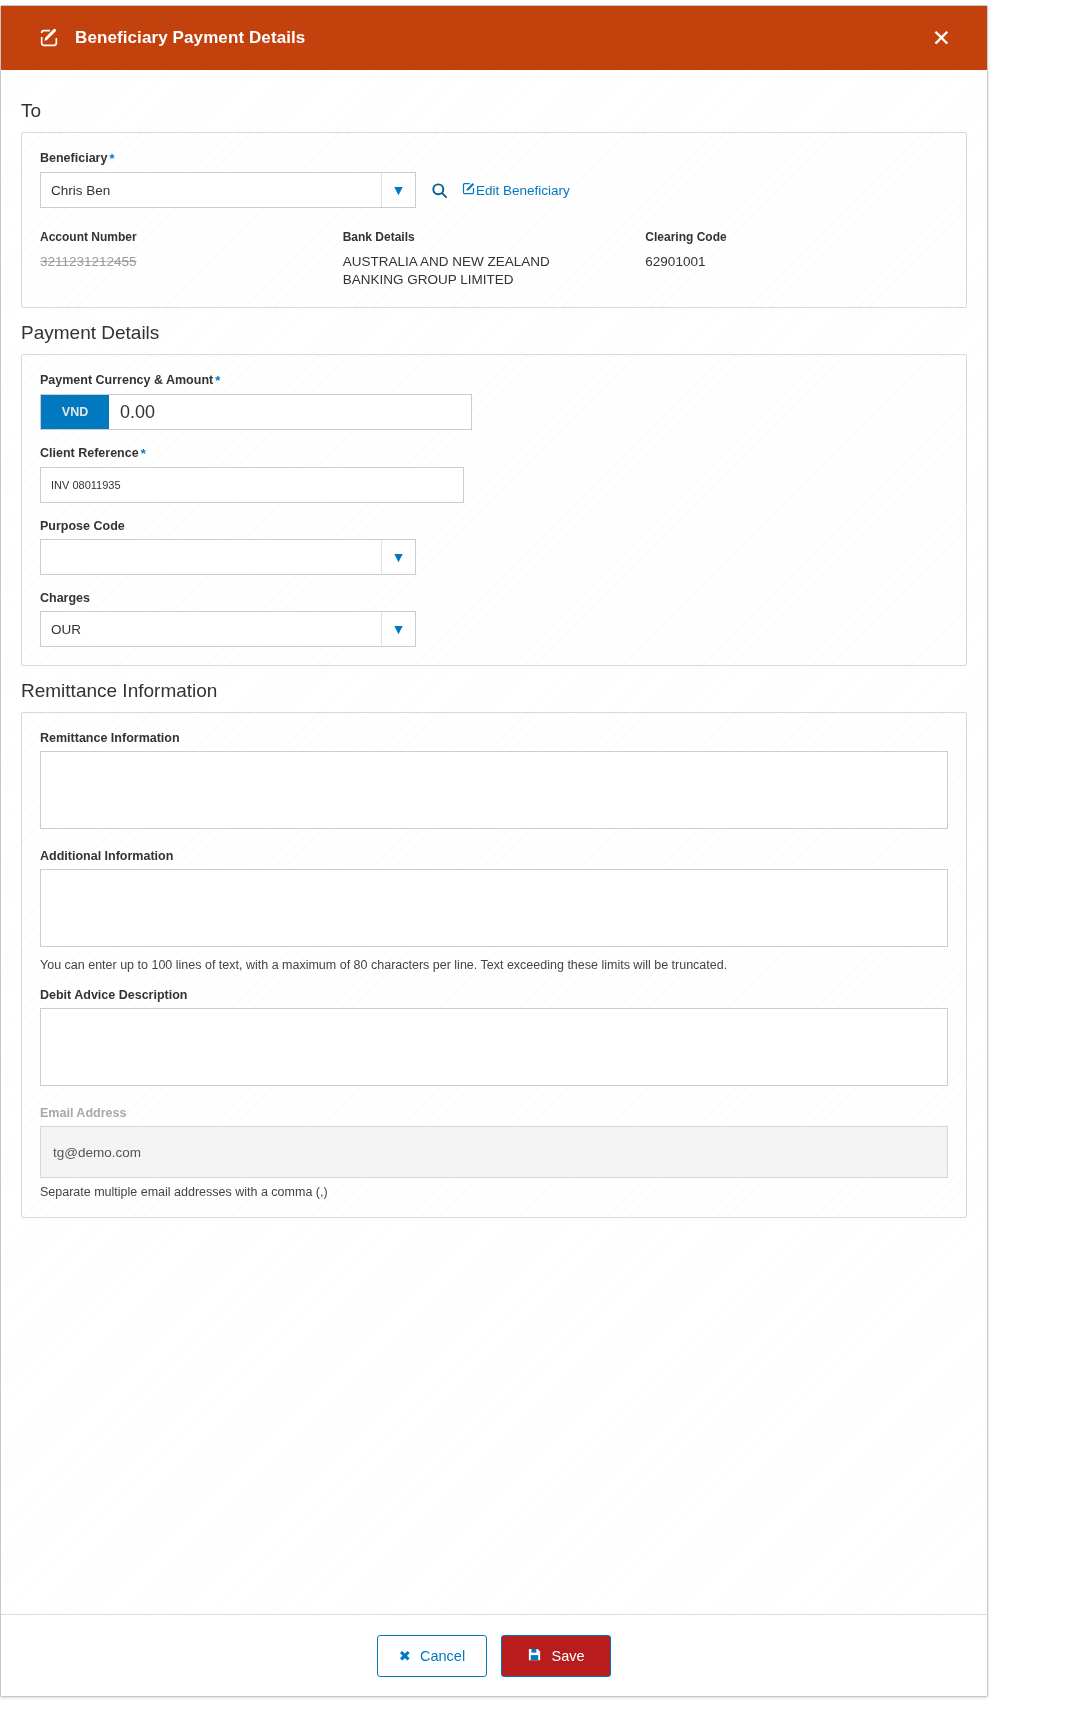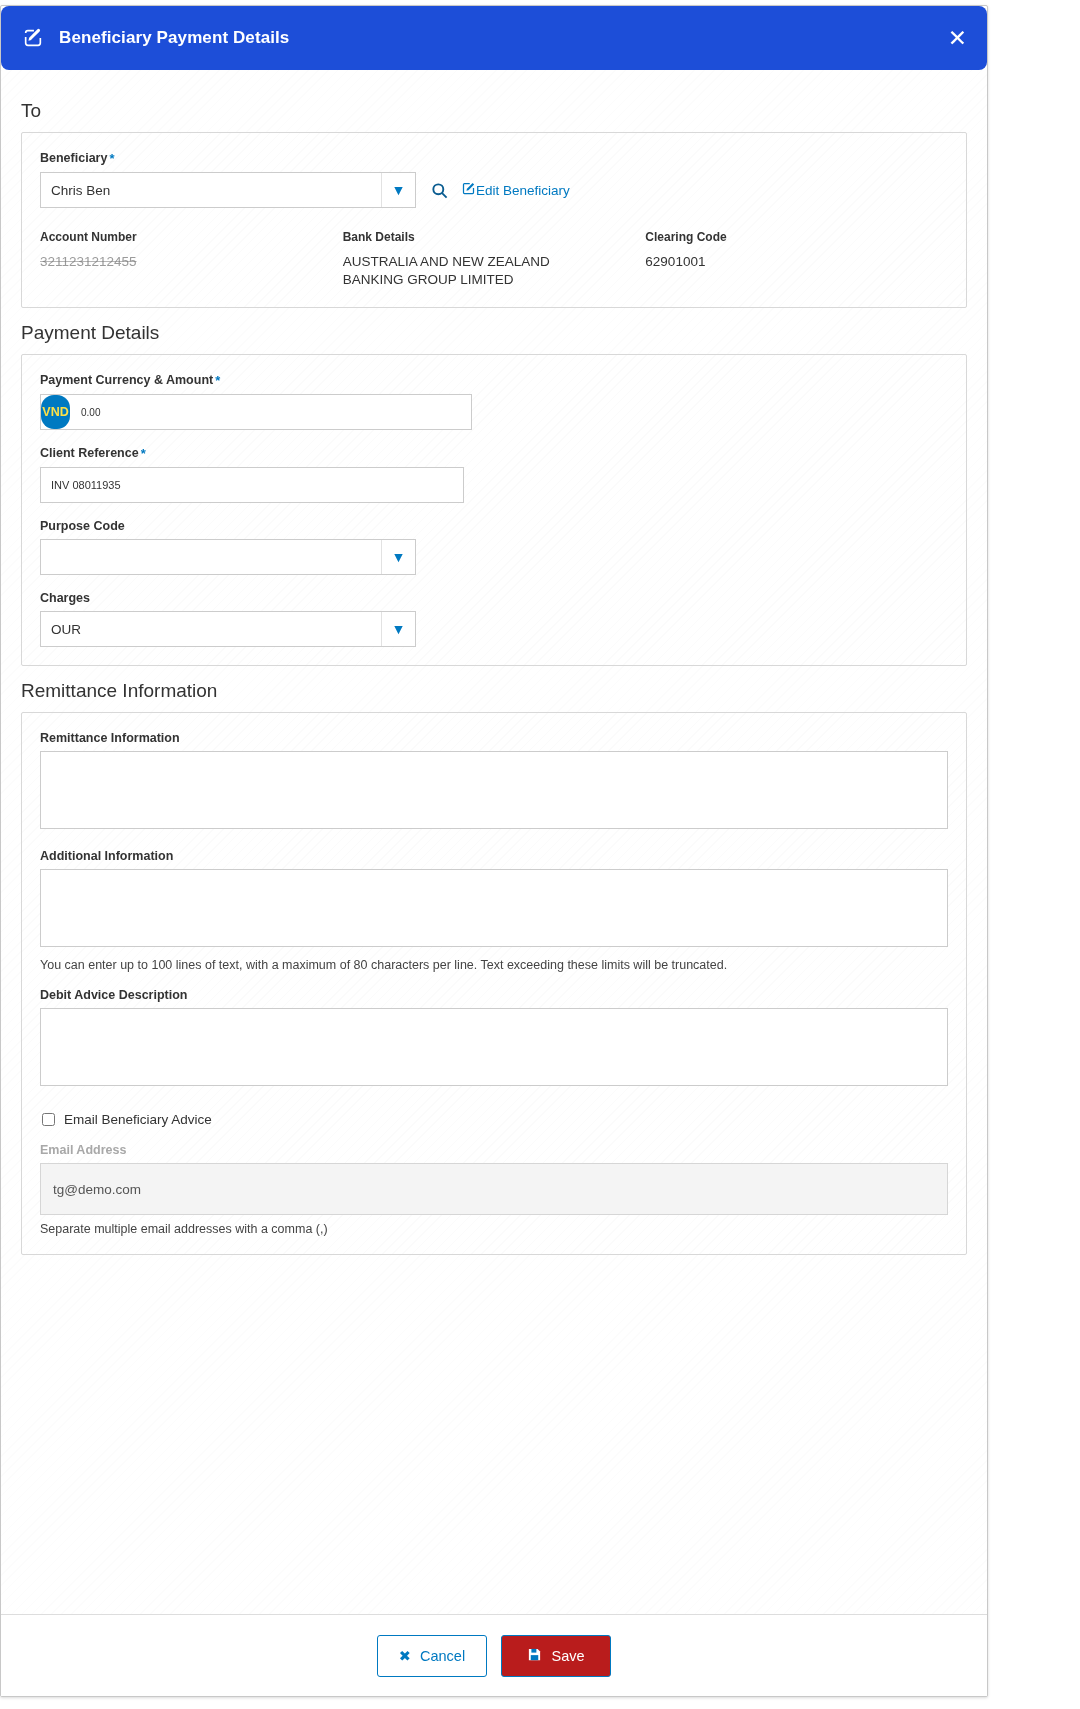--- a/index.html
+++ b/index.html
@@ -23,27 +23,26 @@
     background: #ffffff;
     border: 1px solid #c8c8c8;
     border-radius: 2px;
     box-shadow: 0 1px 3px rgba(0,0,0,0.15);
     display: flex;
     flex-direction: column;
   }
   
   .titlebar {
     height: 64px;
-    background: #1d4ed8;
+    background: #c2410c;
     color: #ffffff;
     display: flex;
     align-items: center;
-    padding: 0 20px;
+    padding: 0 36px;
     flex: 0 0 auto;
-    border-radius: 8px;
   }
   .titlebar .edit-icon {
     width: 24px;
     height: 24px;
     margin-right: 14px;
     display: inline-flex;
     align-items: center;
     justify-content: center;
   }
   .titlebar-title {
@@ -174,36 +173,35 @@
   }
   
   .amount-wrap {
     display: flex;
     width: 432px;
     height: 36px;
     border: 1px solid #cccccc;
     background: #ffffff;
   }
   .ccy {
-    width: 29px;
+    width: 68px;
     background: #0079c1;
-    color: #fde047;
+    color: #e5e5e5;
     font-size: 12.5px;
     font-weight: bold;
     display: flex;
     align-items: center;
     justify-content: center;
-    border-radius: 13px;
   }
   .amount-val {
     flex: 1 1 auto;
     display: flex;
     align-items: center;
     padding-left: 11px;
-    font-size: 10px;
+    font-size: 18px;
     color: #333333;
   }
   .text-input {
     width: 424px;
     height: 36px;
     border: 1px solid #cccccc;
     background: #ffffff;
     font-size: 11px;
     color: #333333;
     padding: 0 10px;
@@ -397,24 +395,20 @@
         <label class="field-label">Additional Information</label>
         <textarea class="textarea" style=""></textarea>
         <div class="helper">You can enter up to 100 lines of text, with a maximum of 80 characters per line. Text exceeding these limits will be truncated.</div>
       </div>
 
       <div class="field-block">
         <label class="field-label">Debit Advice Description</label>
         <textarea class="textarea" style=""></textarea>
       </div>
 
-      <div class="checkbox-row">
-        <input type="checkbox" style="">
-        <span class="checkbox-label">Email Beneficiary Advice</span>
-      </div>
 
       <div class="field-block">
         <label class="label-disabled">Email Address</label>
         <input class="email-input" type="text" disabled="" value="tg@demo.com" style="">
         <div class="helper">Separate multiple email addresses with a comma (,)</div>
       </div>
     </div>
 
   </div>
 

